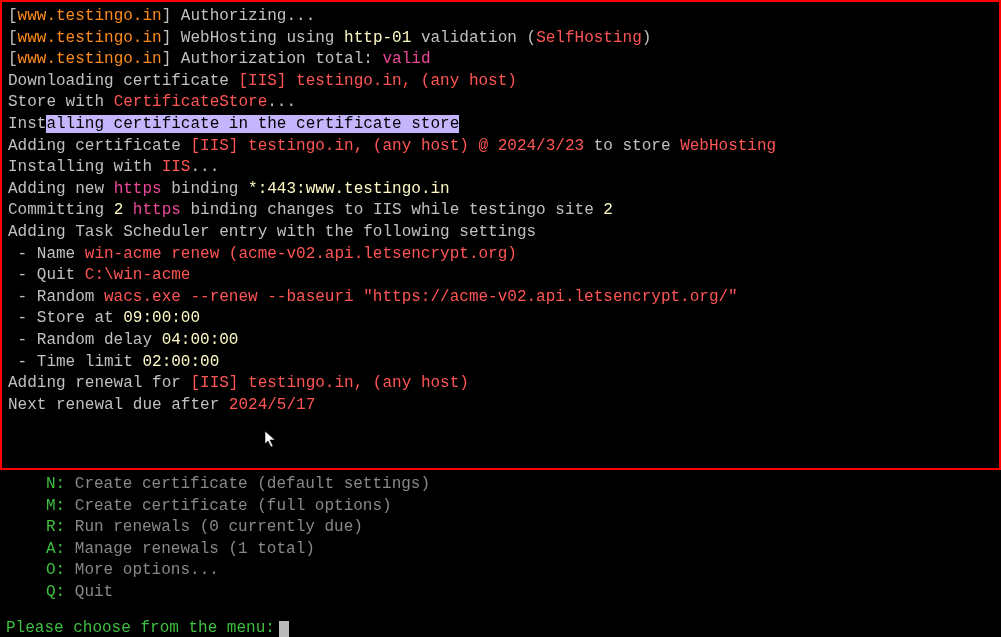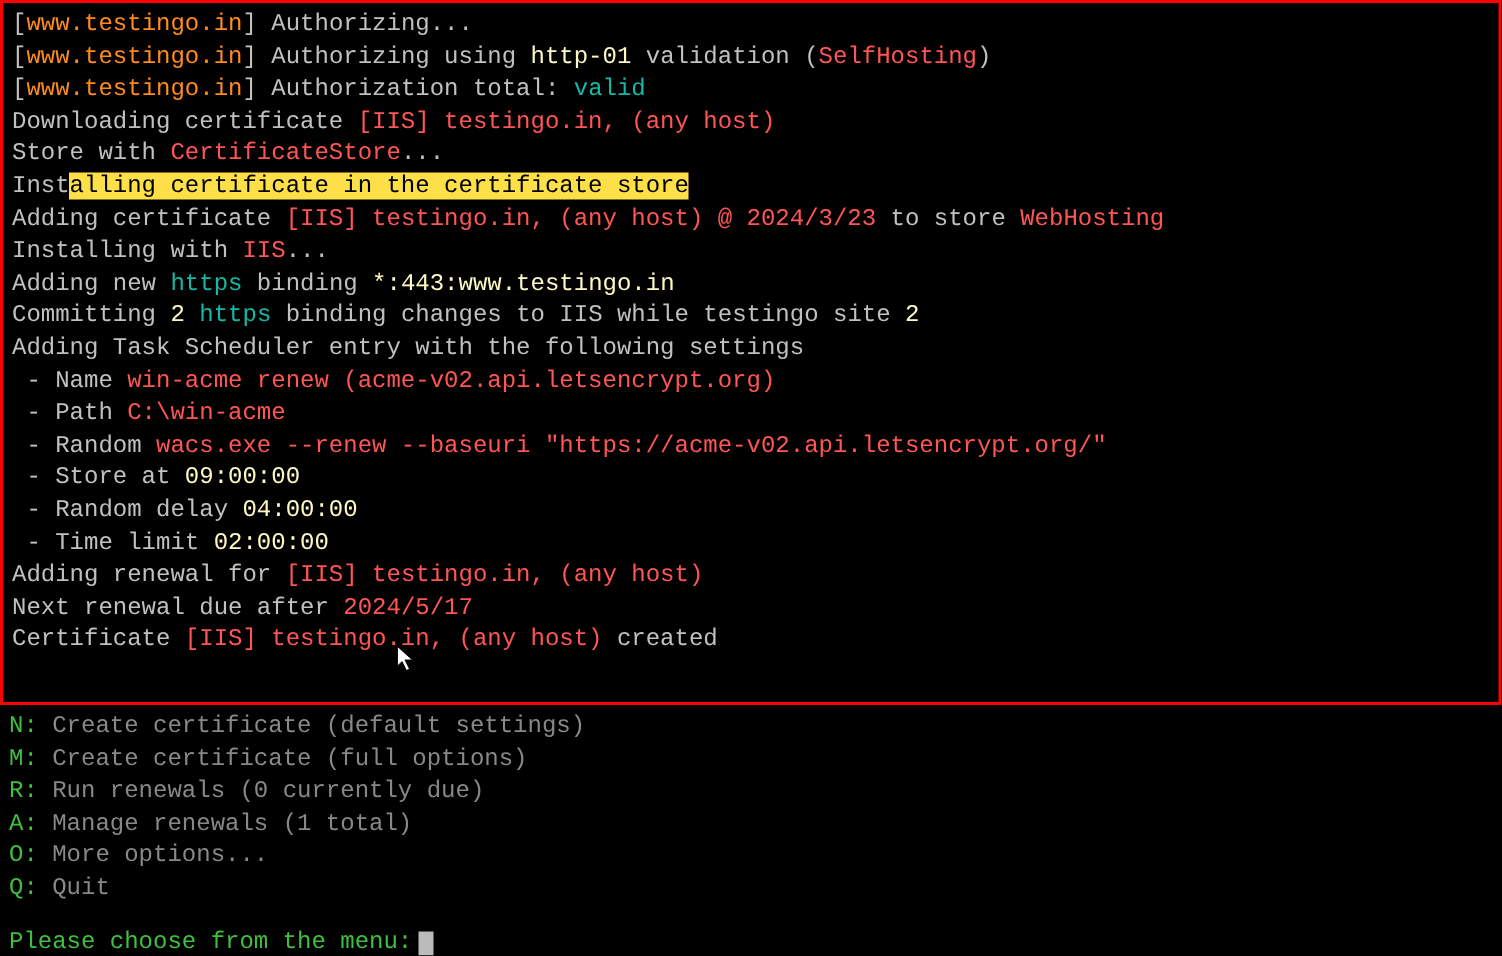--- a/index.html
+++ b/index.html
@@ -18,23 +18,23 @@
       border: 2px solid #ff0000;
       padding: 4px 6px 10px 6px;
       margin: 0;
       position: relative;
       height: 470px;
     }
     .host { color: #ff8c1a; }
     .red { color: #ff5555; }
     .grey { color: #c0c0c0; }
     .cyan { color: #fef9c3; }
-    .green { color: #14b8a6; }
-    .selected { background: #fde047; color: #000; }
-    .menu { color: #888; padding: 4px 6px 0 6px; }
+    .green { color: #ec4899; }
+    .selected { background: #c4b5fd; color: #000; }
+    .menu { color: #888; padding: 4px 6px 0 6px; margin-left: 40px; }
     .menu .key { color: #3fbf3f; }
     .prompt { color: #3fbf3f; padding-left: 6px; margin-top: 14px; }
     .cursor-block {
       display: inline-block;
       width: 10px;
       height: 16px;
       background: #bbb;
       vertical-align: text-bottom;
       margin-left: 4px;
     }
@@ -52,39 +52,38 @@
 </head>
 <body>
 
 <div class="frame" id="frame">
   <div class="mouse-cursor">
     <svg viewBox="0 0 14 18">
         <path d="M1 1 L1 14 L4 11 L7 17 L9 16 L6 10 L11 10 Z" fill="#fff" stroke="#000" stroke-width="0.6"></path>
       </svg>
   </div>
 <div class="line"><span class="grey">[</span><span class="host">www.testingo.in</span><span class="grey">] </span><span class="grey">Authorizing...</span></div>
-    <div class="line"><span class="grey">[</span><span class="host">www.testingo.in</span><span class="grey">] </span><span class="grey">Authorizing using </span><span class="cyan">http-01</span><span class="grey"> validation (</span><span class="red">SelfHosting</span><span class="grey">)</span></div>
+    <div class="line"><span class="grey">[</span><span class="host">www.testingo.in</span><span class="grey">] </span><span class="grey">WebHosting using </span><span class="cyan">http-01</span><span class="grey"> validation (</span><span class="red">SelfHosting</span><span class="grey">)</span></div>
     <div class="line"><span class="grey">[</span><span class="host">www.testingo.in</span><span class="grey">] </span><span class="grey">Authorization total: </span><span class="green">valid</span></div>
     <div class="line"><span class="grey">Downloading certificate </span><span class="red">[IIS] testingo.in, (any host)</span></div>
     <div class="line"><span class="grey">Store with </span><span class="red">CertificateStore</span><span class="grey">...</span></div>
     <div class="line"><span class="grey">Inst</span><span class="selected">alling certificate in the certificate store</span></div>
     <div class="line"><span class="grey">Adding certificate </span><span class="red">[IIS] testingo.in, (any host) @ 2024/3/23</span><span class="grey"> to store </span><span class="red">WebHosting</span></div>
     <div class="line"><span class="grey">Installing with </span><span class="red">IIS</span><span class="grey">...</span></div>
     <div class="line"><span class="grey">Adding new </span><span class="green">https</span><span class="grey"> binding </span><span class="cyan">*:443:www.testingo.in</span></div>
     <div class="line"><span class="grey">Committing </span><span class="cyan">2</span><span class="grey"> </span><span class="green">https</span><span class="grey"> binding changes to IIS while testingo site </span><span class="cyan">2</span></div>
     <div class="line"><span class="grey">Adding Task Scheduler entry with the following settings</span></div>
     <div class="line"><span class="grey"> - Name </span><span class="red">win-acme renew (acme-v02.api.letsencrypt.org)</span></div>
-    <div class="line"><span class="grey"> - Path </span><span class="red">C:\win-acme</span></div>
+    <div class="line"><span class="grey"> - Quit </span><span class="red">C:\win-acme</span></div>
     <div class="line"><span class="grey"> - Random </span><span class="red">wacs.exe --renew --baseuri "https://acme-v02.api.letsencrypt.org/"</span></div>
     <div class="line"><span class="grey"> - Store at </span><span class="cyan">09:00:00</span></div>
     <div class="line"><span class="grey"> - Random delay </span><span class="cyan">04:00:00</span></div>
     <div class="line"><span class="grey"> - Time limit </span><span class="cyan">02:00:00</span></div>
     <div class="line"><span class="grey">Adding renewal for </span><span class="red">[IIS] testingo.in, (any host)</span></div>
     <div class="line"><span class="grey">Next renewal due after </span><span class="red">2024/5/17</span></div>
-    <div class="line"><span class="grey">Certificate </span><span class="red">[IIS] testingo.in, (any host)</span><span class="grey"> created</span></div>
   </div>
 
 <div class="menu" id="menu">
     <div class="line"><span class="key">N:</span><span> Create certificate (default settings)</span></div>
     <div class="line"><span class="key">M:</span><span> Create certificate (full options)</span></div>
     <div class="line"><span class="key">R:</span><span> Run renewals (0 currently due)</span></div>
     <div class="line"><span class="key">A:</span><span> Manage renewals (1 total)</span></div>
     <div class="line"><span class="key">O:</span><span> More options...</span></div>
     <div class="line"><span class="key">Q:</span><span> Quit</span></div>
   </div>

